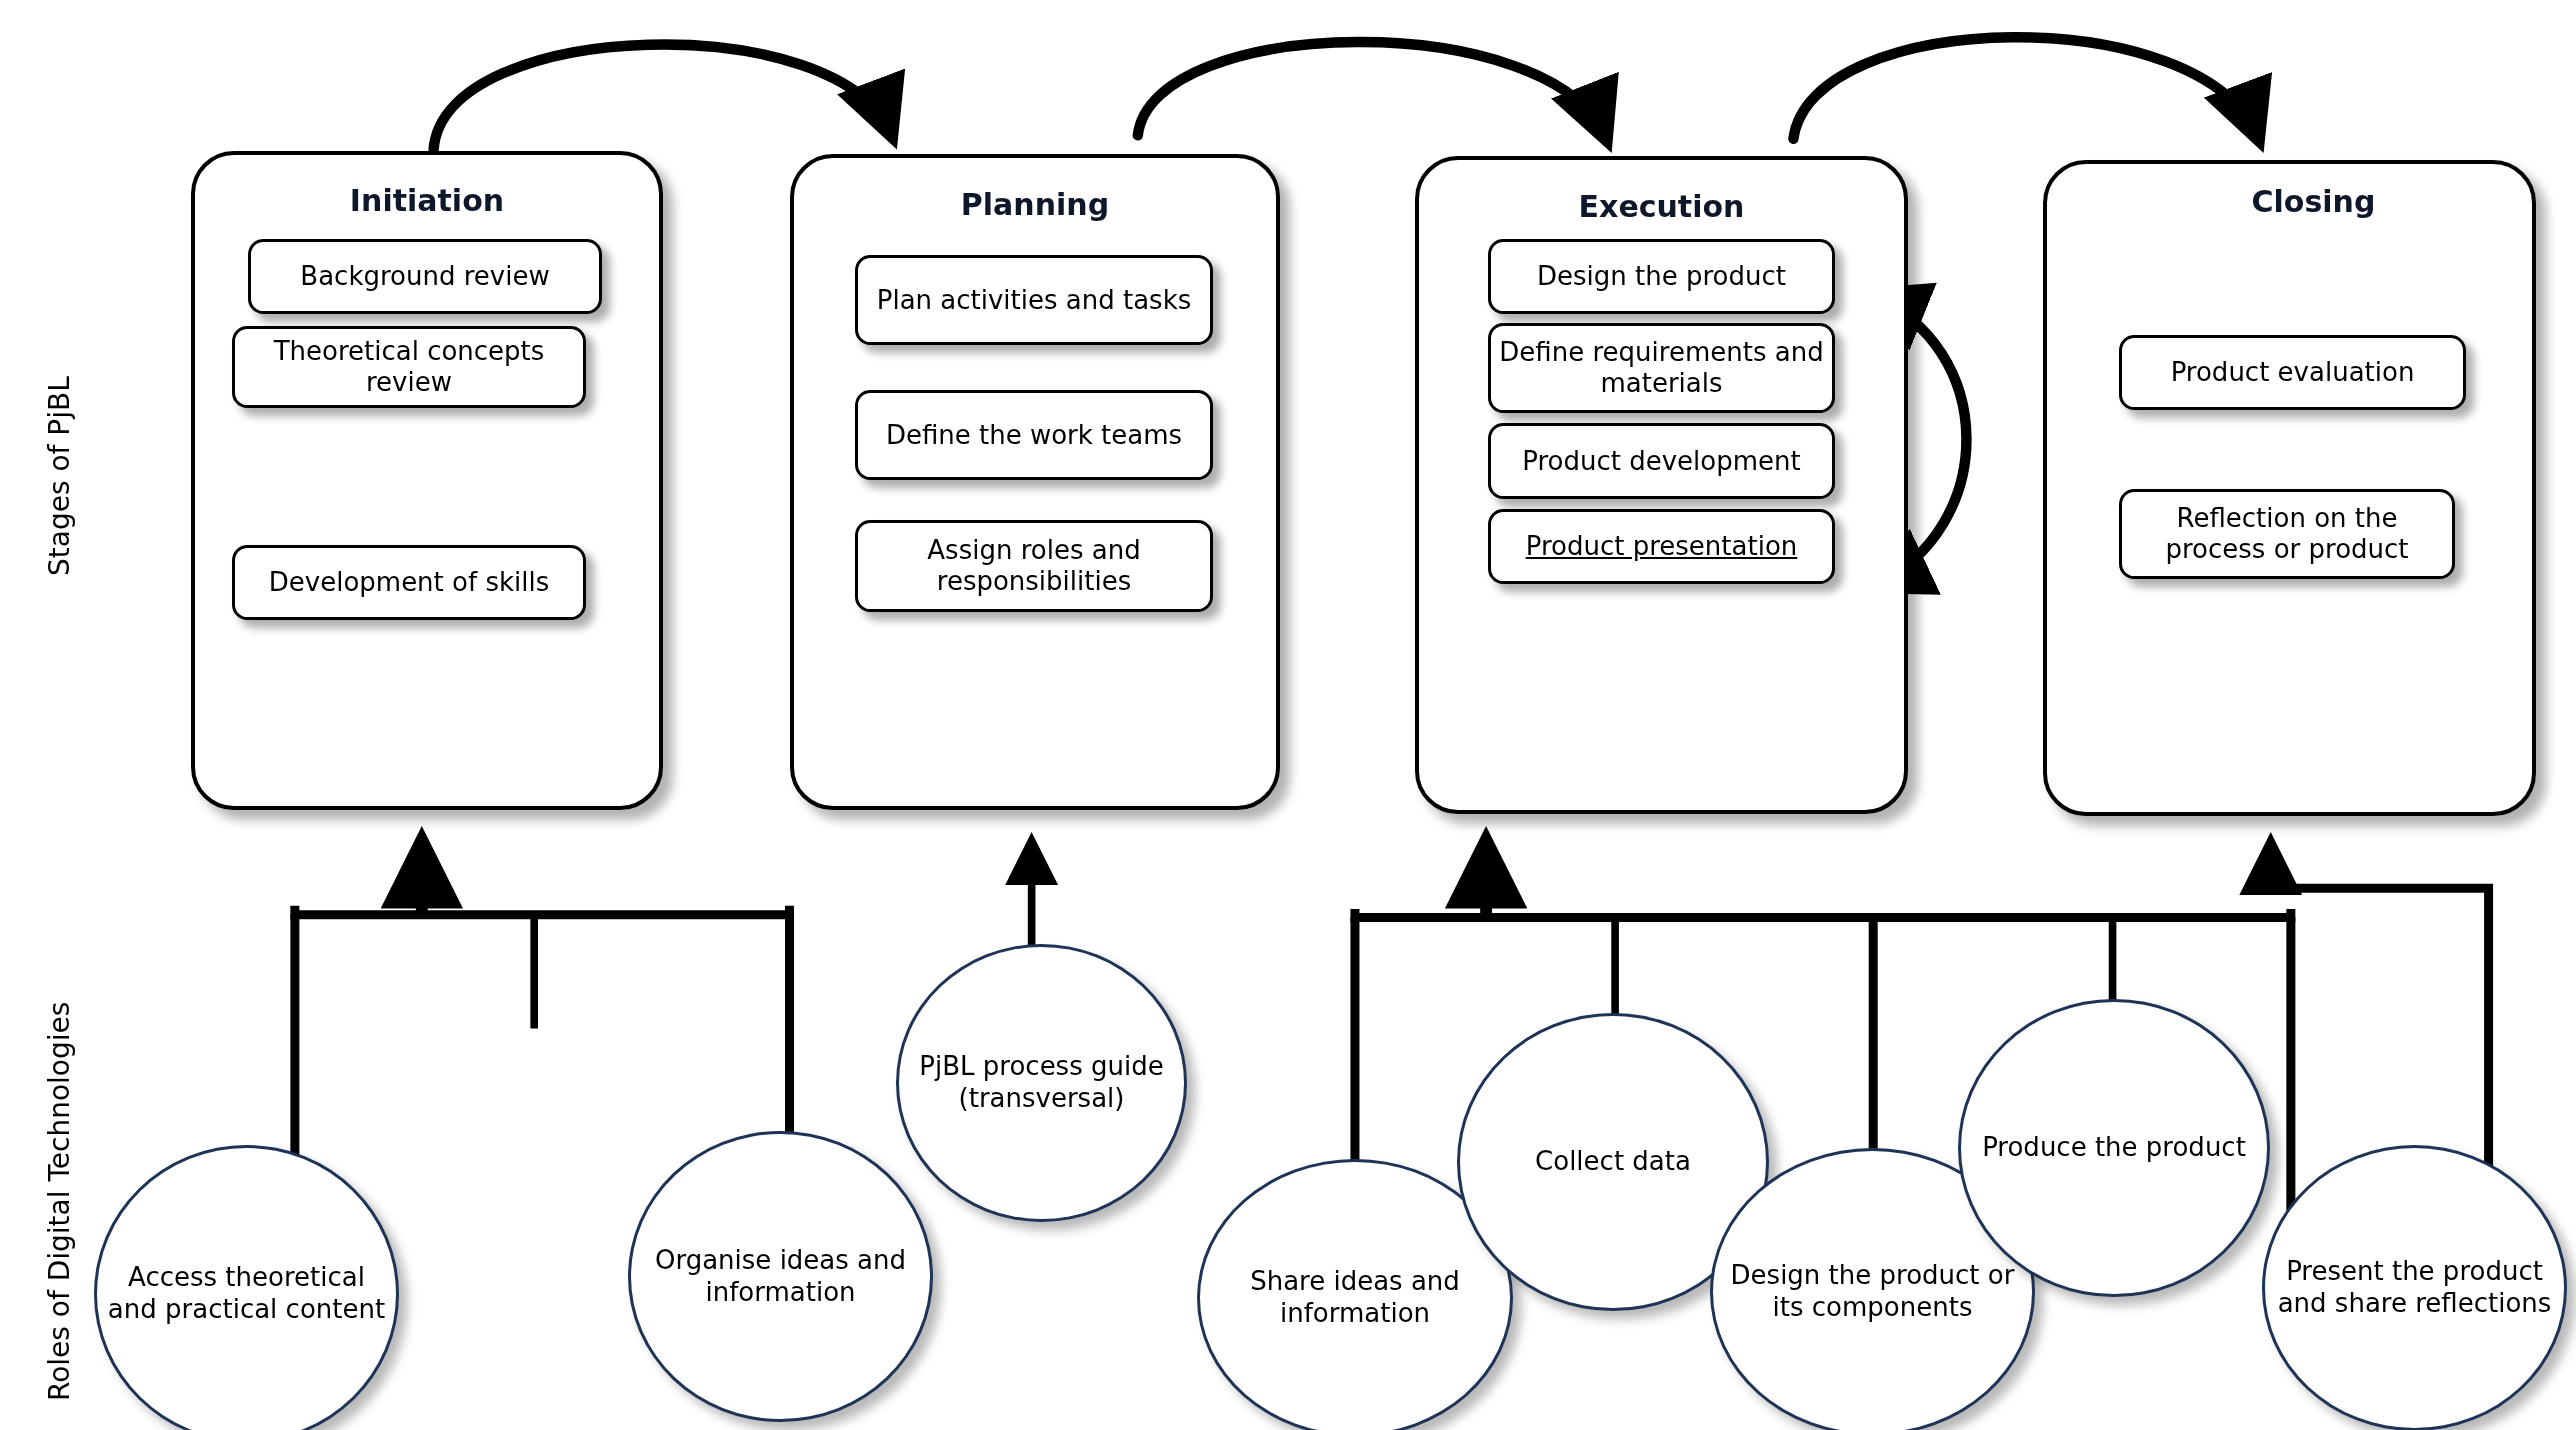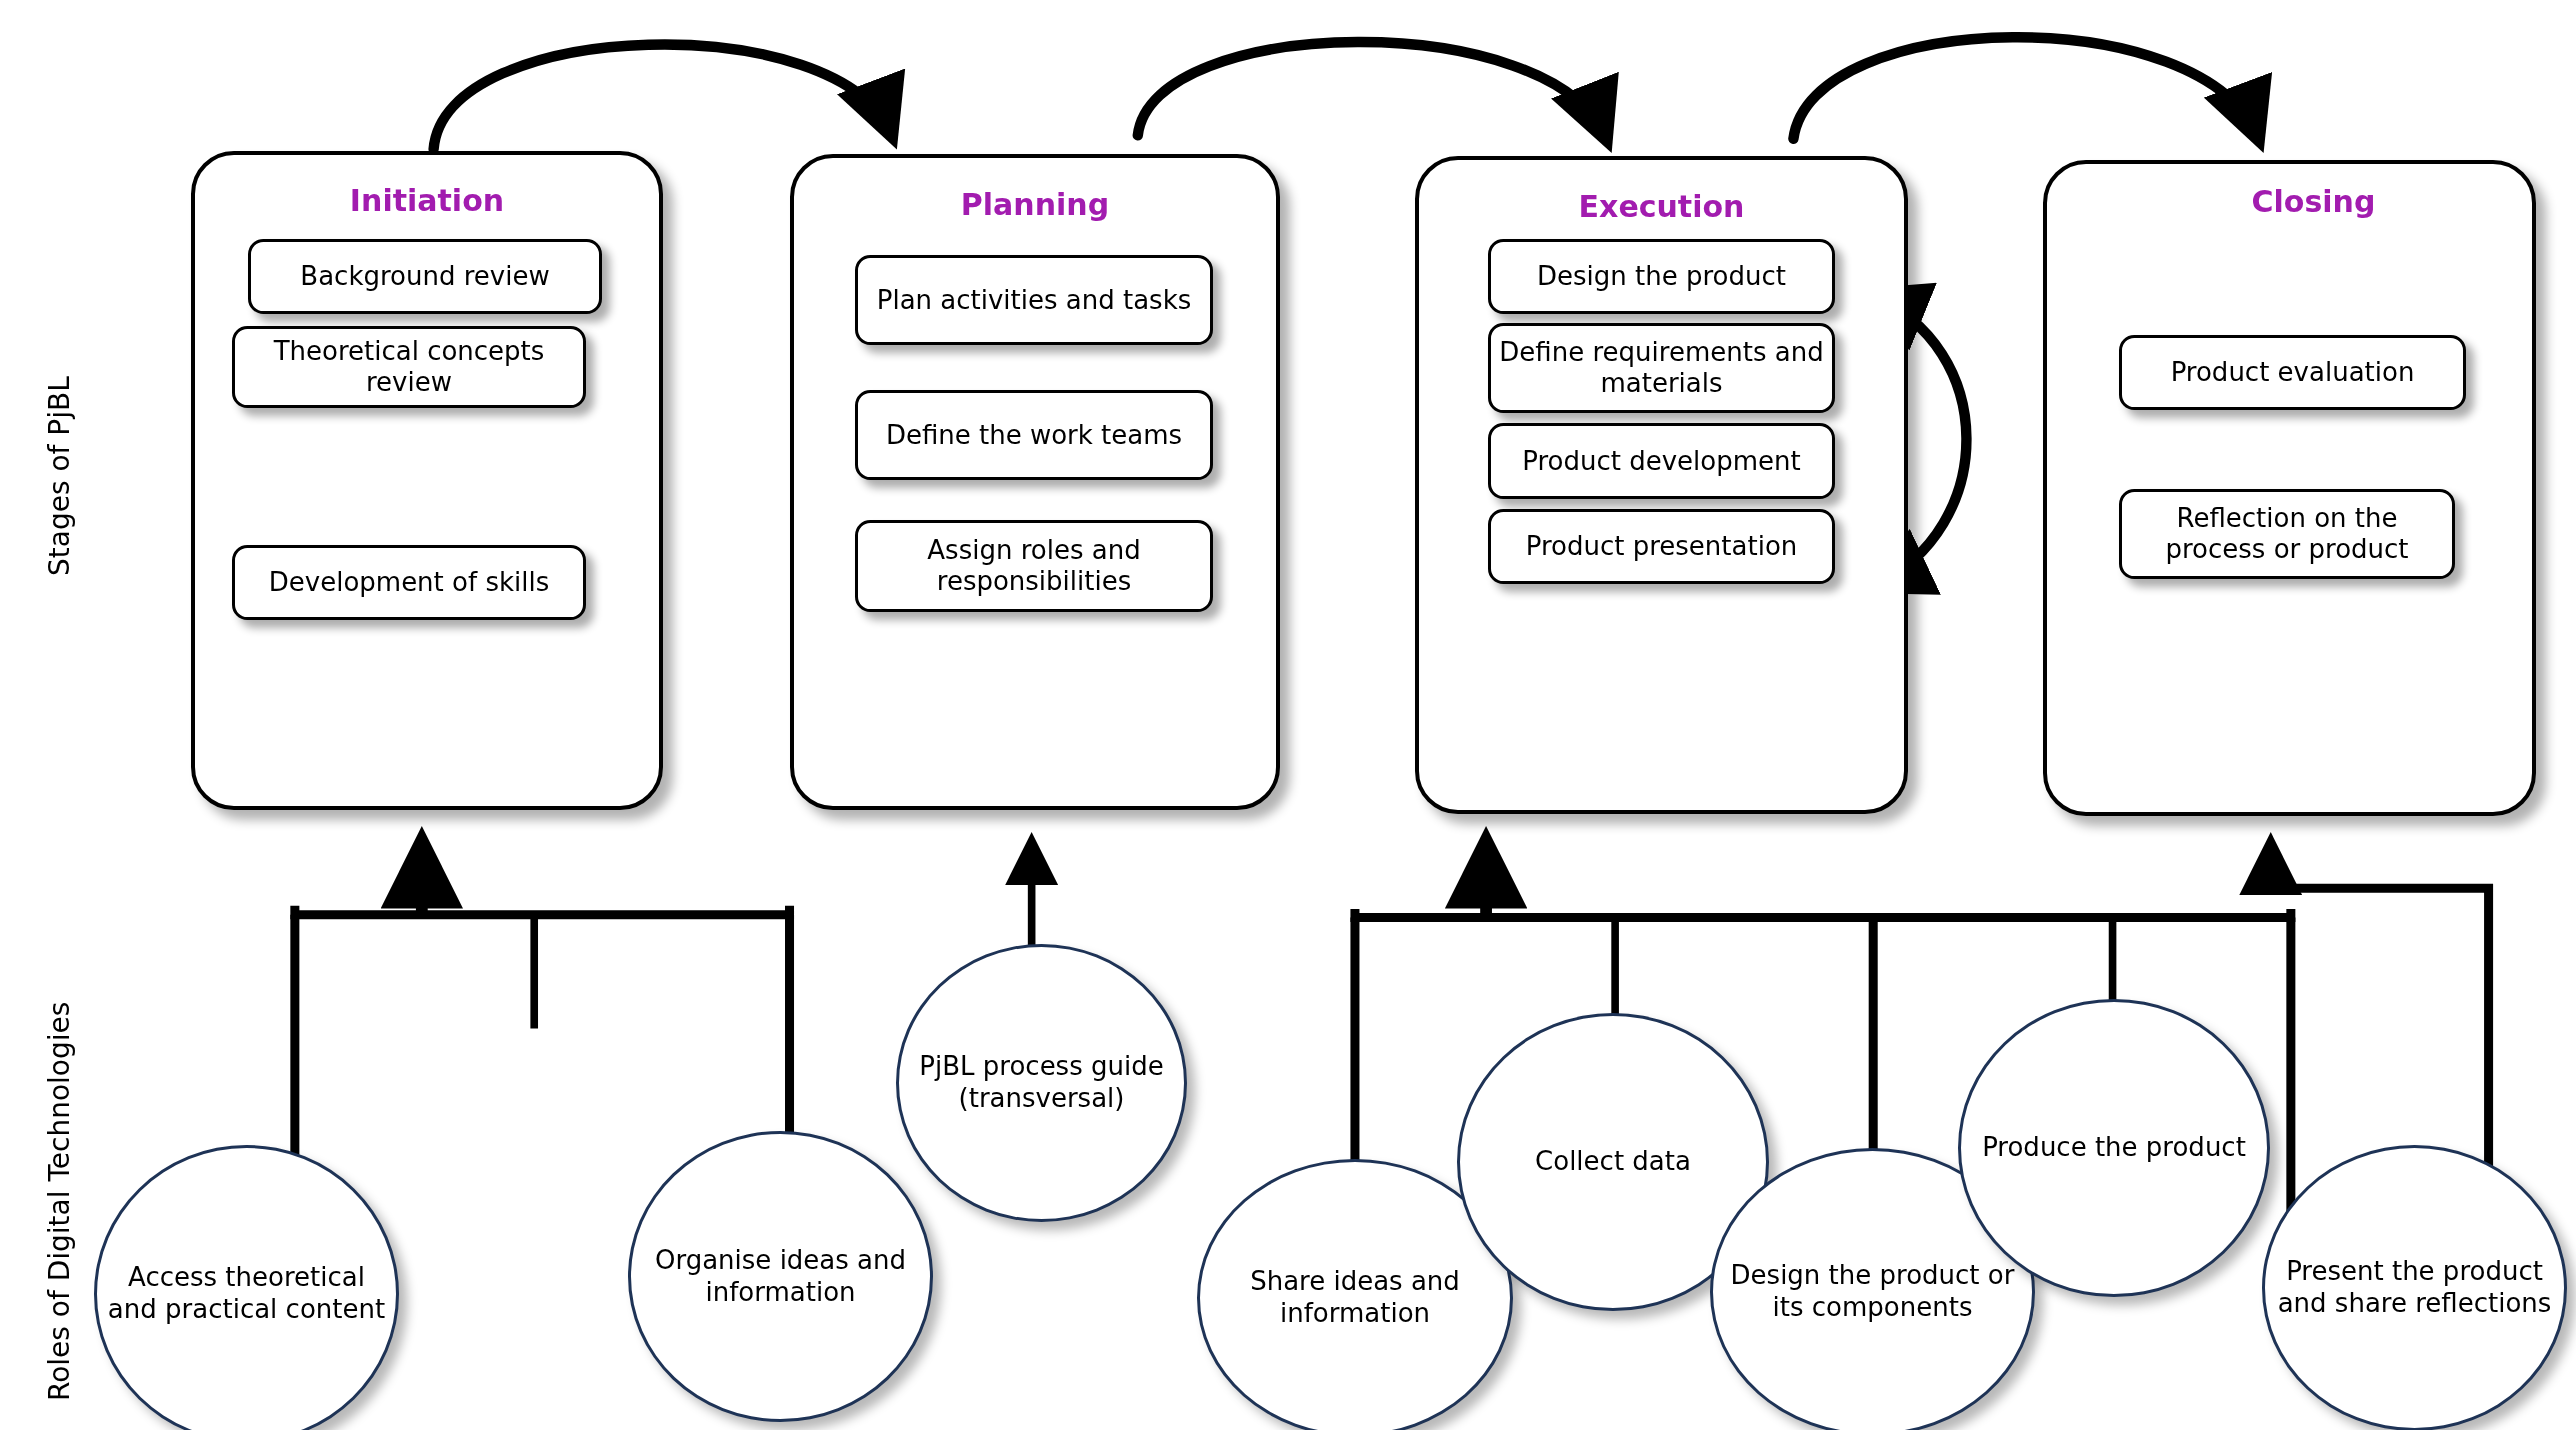--- a/index.html
+++ b/index.html
@@ -46,21 +46,21 @@
     box-shadow: 9.7px 9.7px 11px rgba(0,0,0,0.30);
   }
   .stage-title {
     position: absolute;
     left: 0;
     right: 0;
     text-align: center;
     font-family: "DejaVu Sans", sans-serif;
     font-weight: bold;
     font-size: 30px;
-    color: #a21caf;
+    color: #0f172a;
   }
   
   .task-box {
     position: absolute;
     box-sizing: border-box;
     background: #ffffff;
     border: 3.5px solid #000000;
     border-radius: 15.3px;
     box-shadow: 7.6px 7.6px 9px rgba(0,0,0,0.32);
     display: flex;
@@ -162,21 +162,21 @@
   <div class="task-box" style="left:855px; top:255px; width:358px; height:90px;">Plan activities and tasks</div>
   <div class="task-box" style="left:855px; top:390px; width:358px; height:90px;">Define the work teams</div>
   <div class="task-box" style="left:855px; top:520px; width:358px; height:92px;">Assign roles and responsibilities</div>
 
   <div class="stage-box" style="left:1415px; top:156px; width:493px; height:658px;">
     <div class="stage-title" style="top:29px;">Execution</div>
   </div>
   <div class="task-box" style="left:1488px; top:239px; width:347px; height:75px;">Design the product</div>
   <div class="task-box" style="left:1488px; top:323px; width:347px; height:90px;">Define requirements and materials</div>
   <div class="task-box" style="left:1488px; top:423px; width:347px; height:76px;">Product development</div>
-  <div class="task-box" style="left:1488px; top:509px; width:347px; height:75px;">Product presentation</div>
+  <div class="task-box" style="left:1488px; top:509px; width:347px; height:75px;text-decoration:underline;">Product presentation</div>
 
   <div class="stage-box" style="left:2043px; top:160px; width:493px; height:656px;">
     <div class="stage-title" style="top:20px;padding-left:48px;">Closing</div>
   </div>
   <div class="task-box" style="left:2119px; top:327px; width:347px; height:75px;margin-top:8px;">Product evaluation</div>
   <div class="task-box" style="left:2119px; top:489px; width:336px; height:90px;">Reflection on the process or product</div>
 
   <div class="role-ellipse" style="left:94px; top:1145px; width:305px; height:298px;">
     <span>Access theoretical and practical content</span>
   </div>

